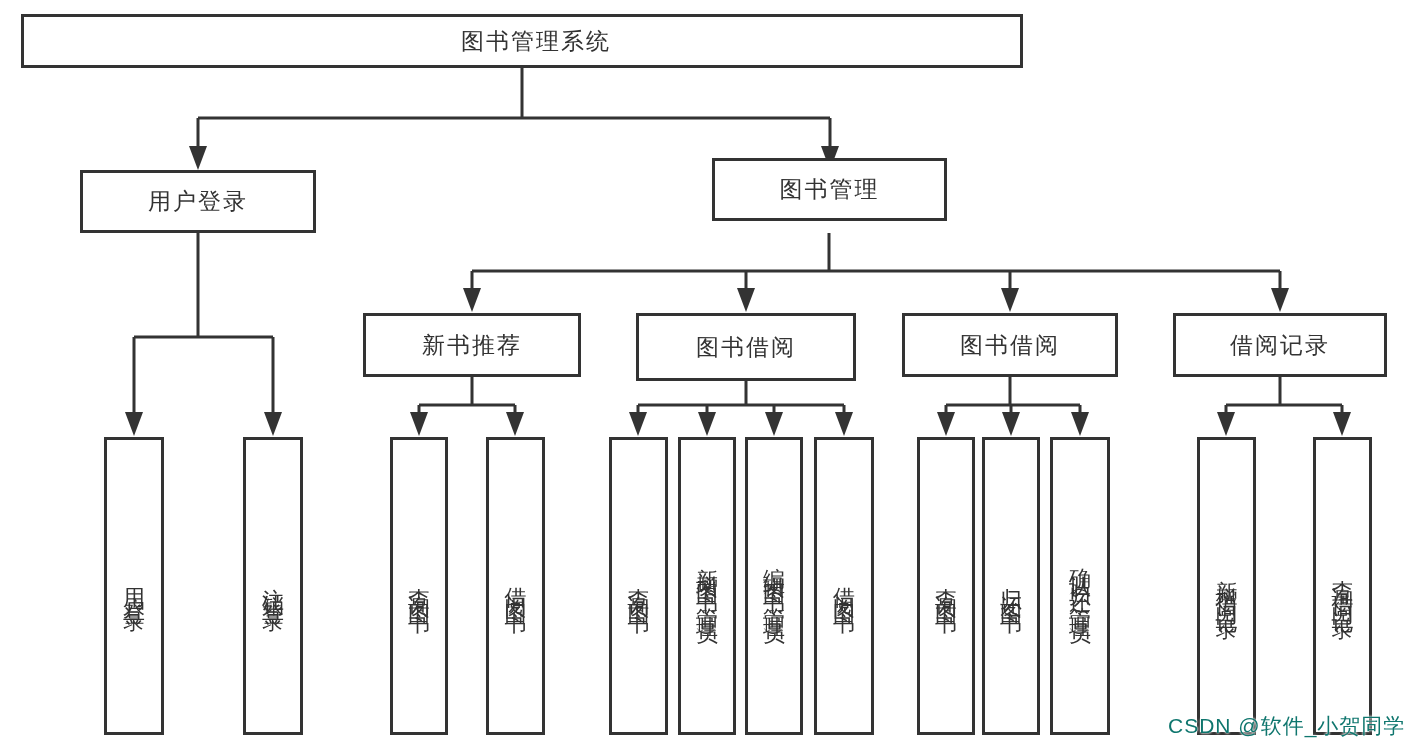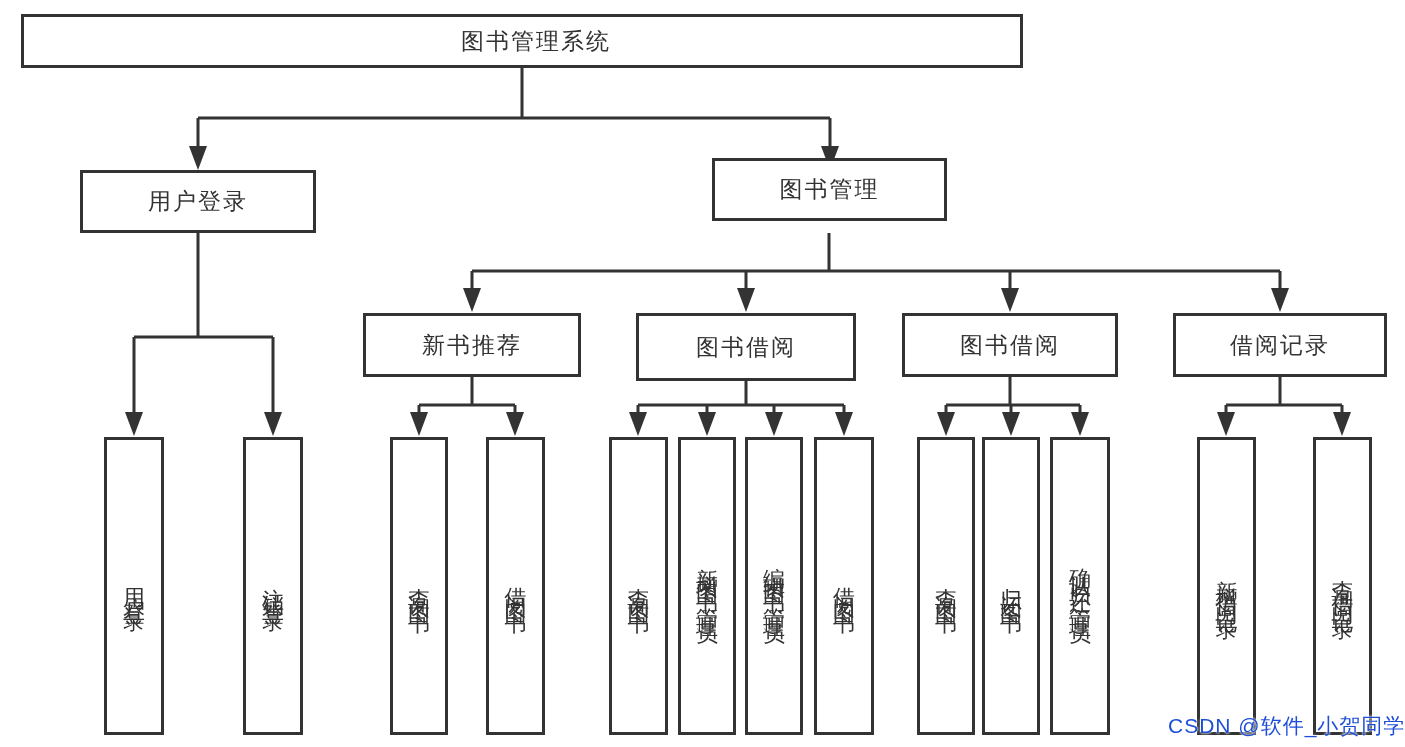--- a/index.html
+++ b/index.html
@@ -38,21 +38,21 @@
     letter-spacing: 8px;
     line-height: 1.1;
     color: #333333;
   }
   .watermark {
     position: absolute;
     left: 1168px;
     top: 712px;
     font-size: 21px;
     letter-spacing: 1px;
-    color: #1d4ed8;
+    color: #0f766e;
     text-shadow: 0 0 2px #ffffff, 0 0 3px #ffffff;
     white-space: nowrap;
     z-index: 5;
   }
 </style>
 </head>
 <body>
 
 <div class="canvas">
 

